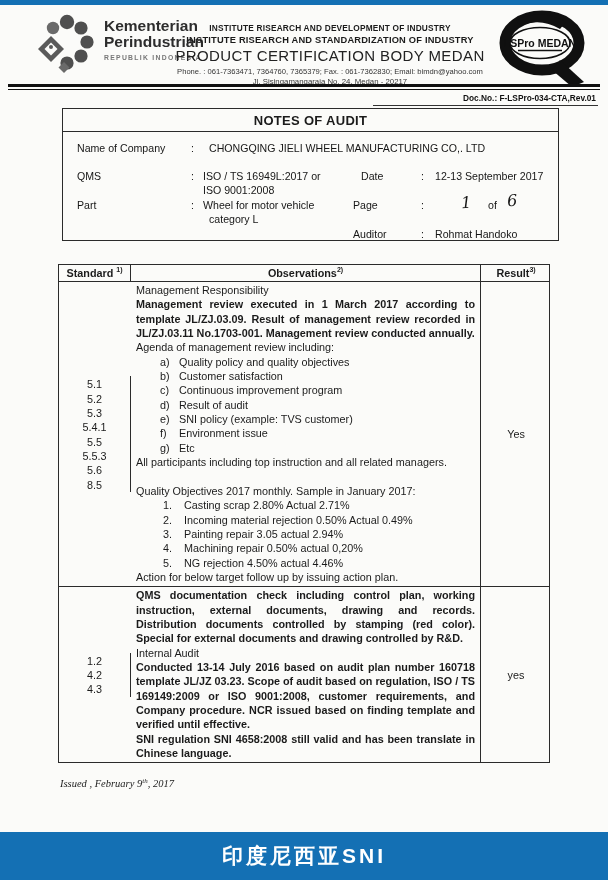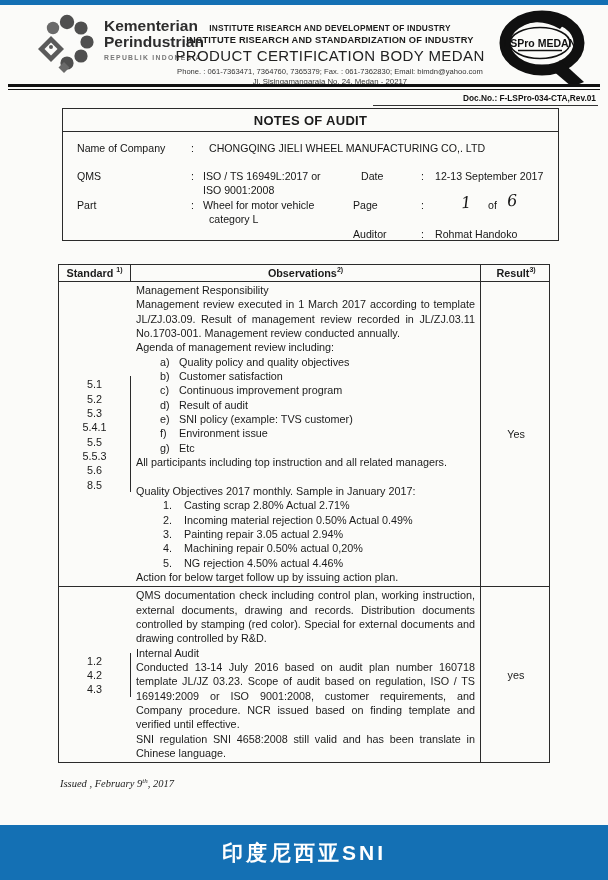--- a/index.html
+++ b/index.html
@@ -9,21 +9,21 @@
     position: relative;
     width: 608px; height: 880px;
     margin: 0 auto;
     background: #fbfbf9;
     color: #1b1b1b;
     overflow: hidden;
   }
   
   .top-bar { position: absolute; top: 0; left: 0; width: 100%; height: 5px; background: #1470b4; }
   .banner {
-    position: absolute; left: 0; bottom: 0; width: 100%; height: 55px;
+    position: absolute; left: 0; bottom: 0; width: 100%; height: 48px;
     background: #1470b4; display: flex; align-items: center; justify-content: center;
   }
   .banner span {
     color: #ffffff; font-size: 21px; font-weight: bold; letter-spacing: 3px;
     font-family: "Liberation Sans", sans-serif;
   }
   
   .ministry-logo { position: absolute; left: 36px; top: 14px; width: 62px; height: 60px; }
   .ministry-text { position: absolute; left: 104px; top: 18px; line-height: 1.05; }
   .ministry-text .m1, .ministry-text .m2 { font-size: 15.5px; font-weight: bold; color: #2d2d2d; }
@@ -65,21 +65,21 @@
   .tr { display: flex; align-items: stretch; }
   .tr + .tr { border-top: 1.2px solid #2b2b2b; align-items: center; }
   .td { line-height: 14.35px; }
   .td-std { width: 72px; border-right: 1.2px solid #2b2b2b; text-align: center; padding-top: 1px; flex-shrink: 0; }
   .td-obs { width: 350px; border-right: 1.2px solid #2b2b2b; padding: 1px 5px 2px 5px; flex-shrink: 0; }
   .td-res { width: 70px; text-align: center; padding-top: 1px; flex-shrink: 0; }
   .thead { font-weight: bold; }
   .thead .td { line-height: 16px; text-align: center; padding: 0; }
   sup { font-size: 7px; vertical-align: super; line-height: 0; }
   .obs-p { text-align: left; }
-  .obs-pj { text-align: justify; }
+  .obs-pj { text-align: justify; font-weight: bold; }
   .obs-li { display: flex; padding-left: 24px; }
   .obs-li .m { width: 19px; flex-shrink: 0; }
   .obs-li.num { padding-left: 27px; }
   .obs-li.num .m { width: 21px; }
   .obs-gap { height: 14.35px; }
   
   .issued-line {
     position: absolute; left: 60px; top: 778px;
     font-family: "Liberation Serif", serif; font-style: italic;
     font-size: 10.5px; color: #222;

